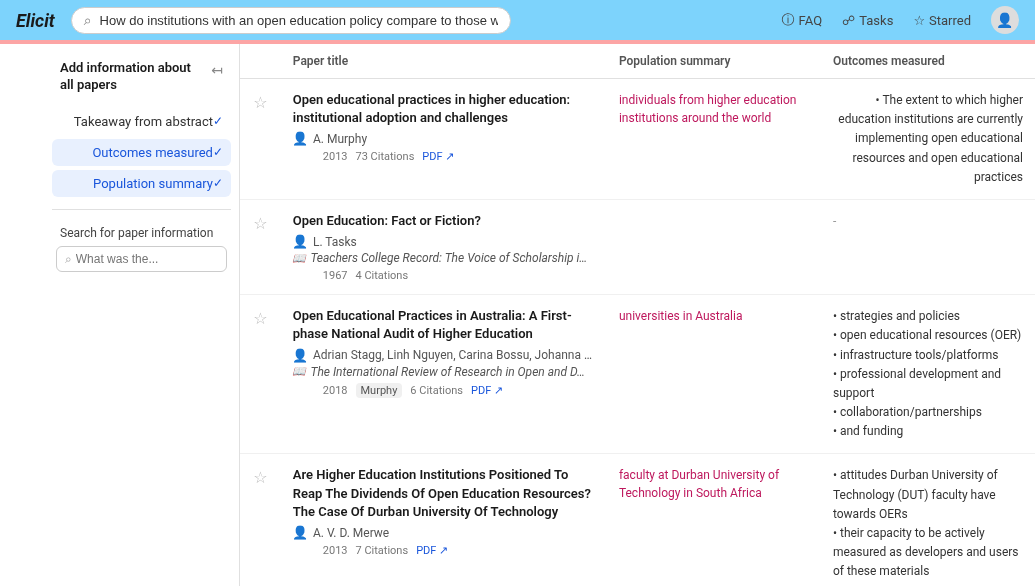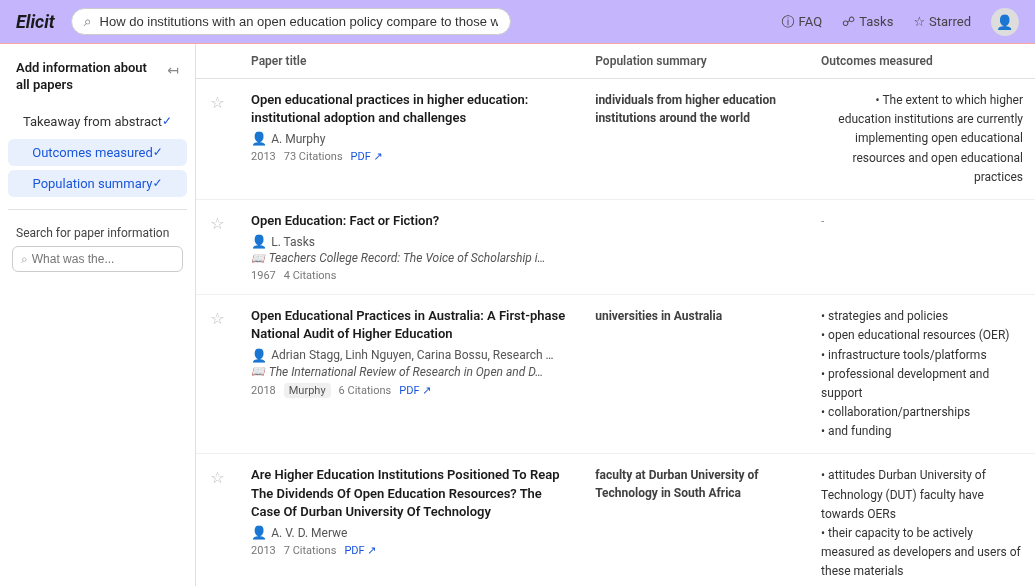--- a/index.html
+++ b/index.html
@@ -1,36 +1,36 @@
 <!DOCTYPE html>
 <html><head>
   <meta charset="utf-8">
   <style>
     * { box-sizing: border-box; margin: 0; padding: 0; }
     body { font-family: -apple-system, BlinkMacSystemFont, 'Segoe UI', Roboto, sans-serif; font-size: 13px; color: #222; background: #fff; width: 1035px; height: 586px; overflow: hidden; display: flex; flex-direction: column; }
 
     
-    .header { display: flex; align-items: center; padding: 0 16px; height: 44px; border-bottom: 1px solid #fca5a5; background: #c4b5fd; flex-shrink: 0; }
+    .header { display: flex; align-items: center; padding: 0 16px; height: 44px; border-bottom: 4px solid #fca5a5; background: #7dd3fc; flex-shrink: 0; }
     .header-logo { font-size: 18px; font-weight: 700; color: #1a1a1a; margin-right: 16px; font-style: italic; }
     .search-bar { display: flex; align-items: center; flex: 1; max-width: 440px; border: 1px solid #ccc; border-radius: 20px; padding: 4px 12px; background: #fff; }
     .search-bar input { border: none; outline: none; flex: 1; font-size: 13px; color: #333; background: transparent; }
     .search-icon { color: #888; margin-right: 8px; font-size: 14px; }
     .header-nav { display: flex; align-items: center; margin-left: auto; gap: 20px; }
     .header-nav-item { display: flex; align-items: center; gap: 4px; color: #444; font-size: 13px; cursor: pointer; }
     .user-avatar { width: 28px; height: 28px; border-radius: 50%; background: #ddd; display: flex; align-items: center; justify-content: center; color: #666; font-size: 14px; cursor: pointer; }
 
     
-    .main { display: flex; flex: 1; overflow: hidden; }
+    .main { display: flex; flex: 1; overflow: hidden; padding-left: 44px; }
 
     
     .sidebar { width: 196px; border-right: 1px solid #e0e0e0; padding: 12px 8px; display: flex; flex-direction: column; gap: 4px; flex-shrink: 0; overflow-y: auto; }
     .sidebar-header { display: flex; align-items: flex-start; justify-content: space-between; padding: 4px 8px 10px 8px; }
     .sidebar-title { font-size: 13px; font-weight: 600; color: #1a1a1a; line-height: 1.3; flex: 1; }
     .sidebar-collapse { color: #888; cursor: pointer; margin-left: 8px; font-size: 14px; margin-top: 2px; }
-    .sidebar-item { display: flex; align-items: center; justify-content: center; padding: 6px 8px; border-radius: 6px; cursor: pointer; font-size: 13px; color: #333; }
+    .sidebar-item { display: flex; align-items: center; justify-content: flex-end; padding: 6px 8px; border-radius: 6px; cursor: pointer; font-size: 13px; color: #333; }
     .sidebar-item.active { background: #e8f0fe; color: #1a56db; }
     .sidebar-item .check { color: #1a56db; font-size: 12px; }
     .sidebar-divider { height: 1px; background: #e0e0e0; margin: 8px 0; }
     .search-section { padding: 4px 4px; }
     .search-section-label { font-size: 12px; color: #444; margin-bottom: 6px; padding: 0 4px; }
     .search-input-wrap { display: flex; align-items: center; border: 1px solid #ccc; border-radius: 6px; padding: 5px 8px; background: #fff; }
     .search-input-wrap input { border: none; outline: none; font-size: 12px; color: #0369a1; flex: 1; background: transparent; }
     .search-input-icon { color: #aaa; font-size: 12px; margin-right: 4px; }
 
     
@@ -44,25 +44,25 @@
     .col-title { width: 320px; }
     .col-pop { width: 210px; }
     .col-outcomes { width: 210px; }
     tbody tr { border-bottom: 1px solid #f0f0f0; vertical-align: top; }
     td { padding: 12px; font-size: 12px; color: #333; }
     .star-cell { text-align: center; padding-top: 14px; }
     .star-btn { background: none; border: none; cursor: pointer; color: #bbb; font-size: 16px; }
     .paper-title { font-size: 13px; font-weight: 600; color: #1a1a1a; margin-bottom: 4px; line-height: 1.4; }
     .paper-author { display: flex; align-items: center; gap: 4px; color: #555; font-size: 12px; margin-bottom: 2px; }
     .paper-journal { display: flex; align-items: center; gap: 4px; color: #555; font-size: 12px; font-style: italic; margin-bottom: 4px; }
-    .paper-meta { display: flex; align-items: center; gap: 8px; font-size: 11px; color: #777; margin-top: 4px; }
+    .paper-meta { display: flex; align-items: center; gap: 8px; font-size: 11px; color: #777; margin-top: 4px; margin-left: 30px; }
     .pdf-link { color: #1a56db; text-decoration: none; font-size: 11px; }
     .badge { background: #f0f0f0; border-radius: 4px; padding: 1px 5px; font-size: 11px; color: #555; }
     .outcomes-text { font-size: 12px; color: #333; line-height: 1.6; }
-    .pop-text { font-size: 12px; color: #404040; line-height: 1.5; font-weight: bold; }
+    .pop-text { font-size: 12px; color: #be185d; line-height: 1.5; }
     .dash { color: #999; }
     .author-icon { font-size: 13px; color: #777; }
     .journal-icon { font-size: 11px; color: #777; }
   </style>
 </head>
 <body>
 
 <header class="header">
   <div class="header-logo">Elicit</div>
   <div class="search-bar">
@@ -182,21 +182,21 @@
               <td>
                 <div class="outcomes-text dash">-</div>
               </td>
             </tr>
             <tr>
               <td class="star-cell"><button class="star-btn">☆</button></td>
               <td>
                 <div class="paper-title">Open Educational Practices in Australia: A First-phase National Audit of Higher Education</div>
                 <div class="paper-author">
                   <span class="author-icon">👤</span>
-                  <span>Adrian Stagg, Linh Nguyen, Carina Bossu, Research …</span>
+                  <span>Adrian Stagg, Linh Nguyen, Carina Bossu, Johanna …</span>
                 </div>
                 <div class="paper-journal">
                   <span class="journal-icon">📖</span>
                   <span>The International Review of Research in Open and D…</span>
                 </div>
                 <div class="paper-meta">
                   <span>2018</span>
                   <span class="badge">Murphy</span>
                   <span>6 Citations</span>
                   <a class="pdf-link" href="#">PDF ↗</a>

